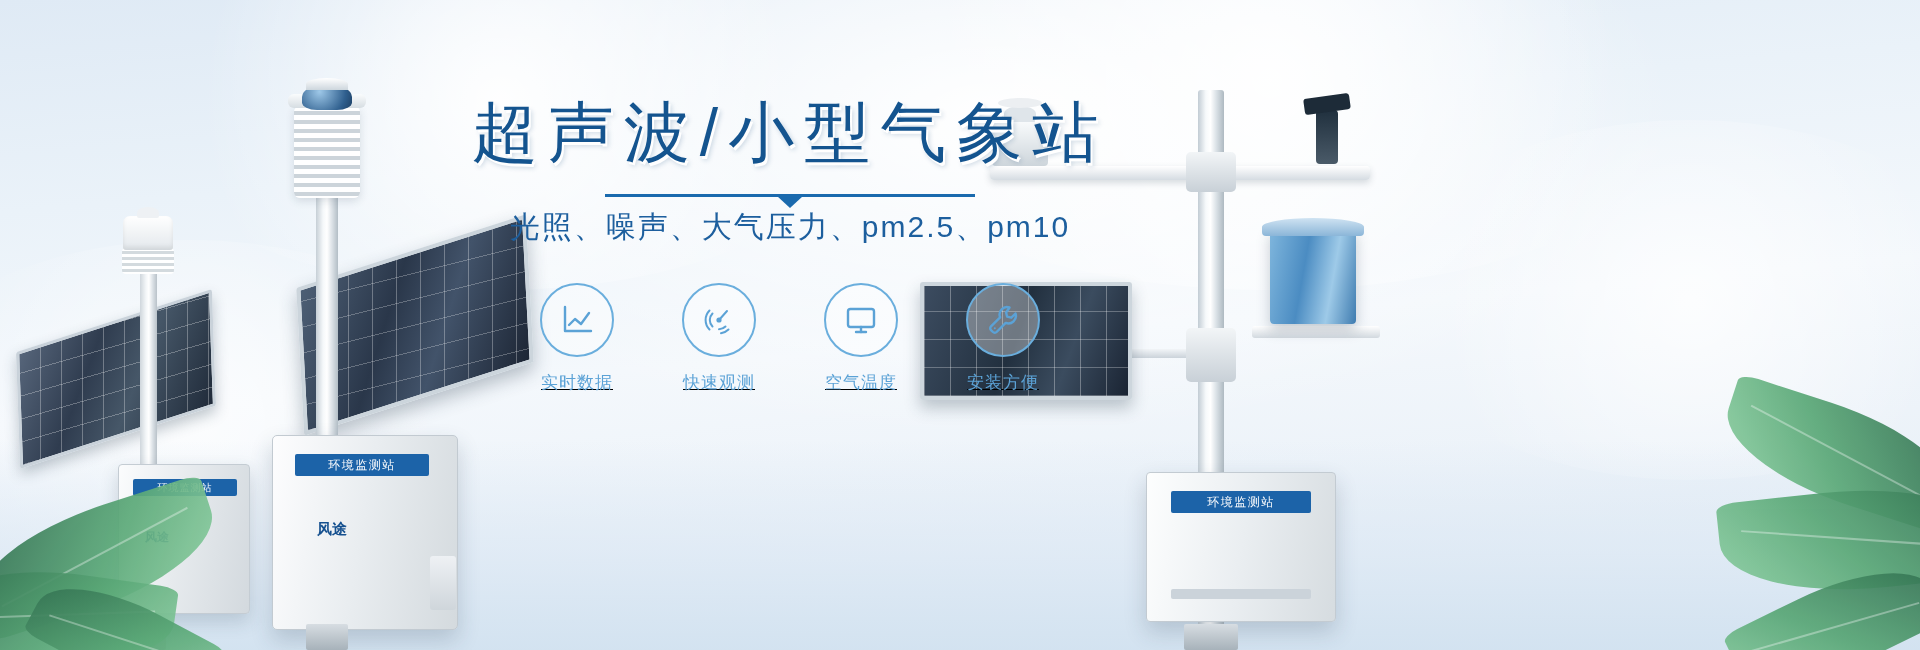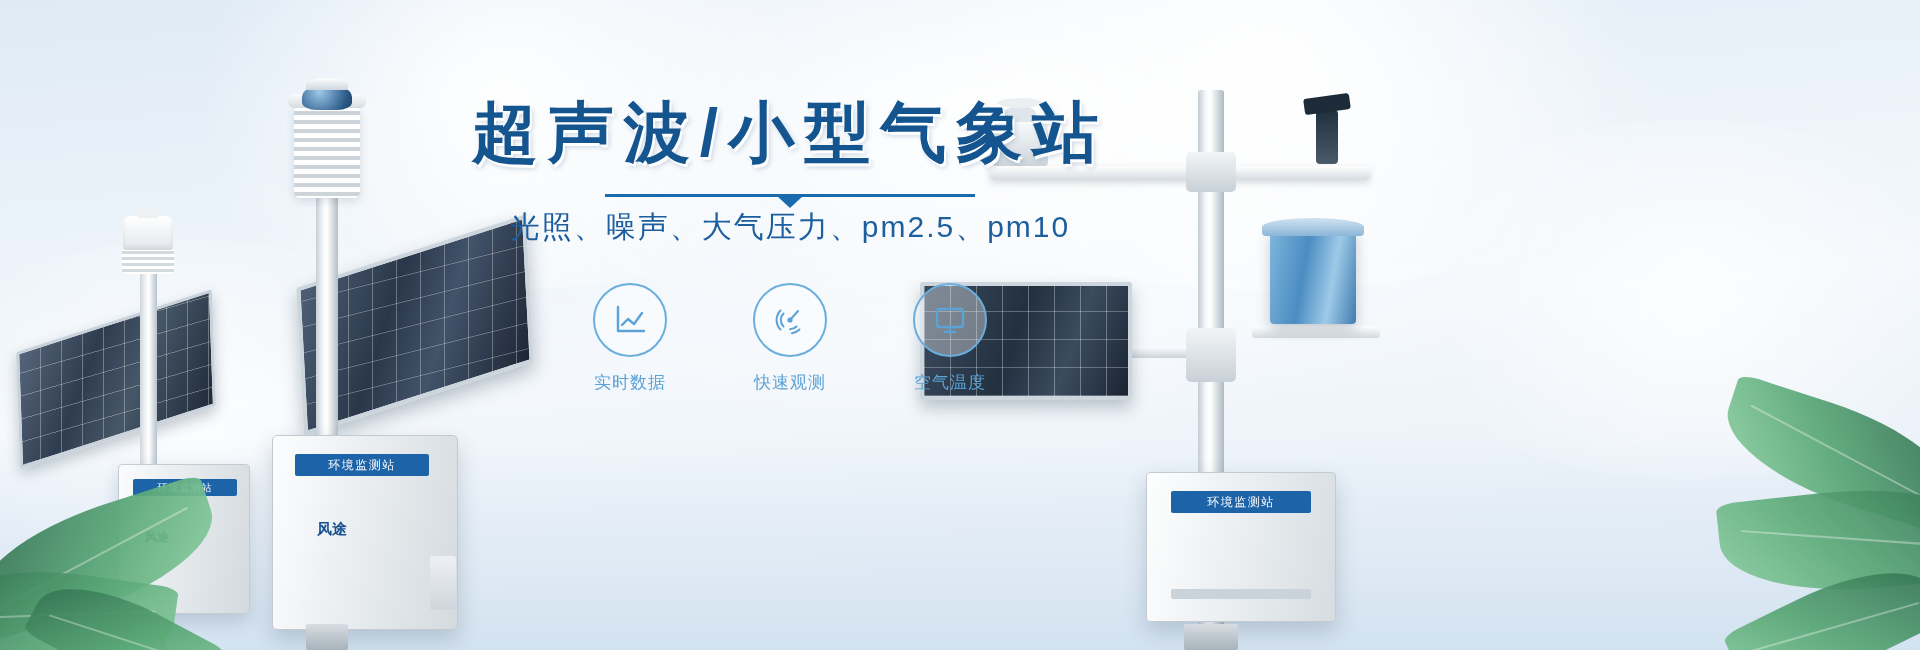--- a/index.html
+++ b/index.html
@@ -184,40 +184,40 @@
   .lf2{ left:-56px; bottom:-10px; width:230px; height:88px; transform:rotate(8deg);}
   .lf3{ left:30px; bottom:-30px; width:190px; height:78px; transform:rotate(28deg);}
   .rf1{ right:-40px; bottom:150px; width:240px; height:92px; transform:rotate(18deg) scaleX(-1);}
   .rf2{ right:-70px; bottom:60px; width:270px; height:100px; transform:rotate(-6deg) scaleX(-1);}
   .rf3{ right:-20px; bottom:-20px; width:210px; height:84px; transform:rotate(-26deg) scaleX(-1);}
 
   
   .content{ position:absolute; left:440px; top:96px; width:700px; text-align:center; }
 
   .title{
-    font-size:66px; font-weight:bold; color:#14548f;
+    font-size:66px; font-weight:normal; color:#14548f;
     letter-spacing:10px; line-height:1.12;
     text-shadow: 2px 3px 0 #ffffff, 3px 4px 5px rgba(20,70,120,.22);
     white-space:nowrap;
   }
   .divider{
     position:relative; width:370px; height:3px; margin:24px auto 0;
     background:#1a6aae;
   }
   .divider:after{
     content:""; position:absolute; left:50%; top:2px; margin-left:-13px;
     width:0; height:0; border-left:13px solid transparent; border-right:13px solid transparent;
     border-top:12px solid #1a6aae;
   }
   .sub{
     margin-top:22px; font-size:30px; color:#1d5f9e; letter-spacing:2px; line-height:1.75;
     white-space:nowrap;
   }
 
-  .features{ margin-top:30px; display:flex; justify-content:center; gap:70px; }
+  .features{ margin-top:30px; display:flex; justify-content:center; gap:52px;text-decoration:underline; }
   .feat{ width:90px; text-align:center; }
   .fcircle{
     width:74px; height:74px; margin:0 auto; border-radius:50%;
     border:2px solid #6aaedd; display:flex; align-items:center; justify-content:center;
     background:rgba(255,255,255,.35);
   }
   .fcircle svg{ display:block; }
   .flabel{ margin-top:14px; font-size:17px; color:#5ba2d6; letter-spacing:1px; white-space:nowrap; }
 </style>
 </head>
@@ -332,16 +332,25 @@
         <div class="fcircle">
           <svg width="38" height="38" viewBox="0 0 38 38" fill="none" stroke="#5ba2d6" stroke-width="2.4" stroke-linecap="round" stroke-linejoin="round">
             <rect x="6" y="8" width="26" height="18" rx="2.5"></rect>
             <path d="M14 31 H24"></path>
             <path d="M19 26 V31"></path>
           </svg>
         </div>
         <div class="flabel">空气温度</div>
       </div>
 
+      <div class="feat">
+        <div class="fcircle">
+          <svg width="38" height="38" viewBox="0 0 38 38" fill="none" stroke="#5ba2d6" stroke-width="2.4" stroke-linecap="round" stroke-linejoin="round">
+            <path d="M25.5 6.5 a7.5 7.5 0 0 0 -9.4 9.8 L7 25.4 a2.6 2.6 0 0 0 0 3.7 l1.9 1.9 a2.6 2.6 0 0 0 3.7 0 l9.1 -9.1 a7.5 7.5 0 0 0 9.8 -9.4 l-4.2 4.2 -4.2 -1 -1 -4.2 z"></path>
+            <circle cx="10.8" cy="27.3" r="1" fill="#5ba2d6" stroke="none"></circle>
+          </svg>
+        </div>
+        <div class="flabel">安装方便</div>
+      </div>
 
     </div>
   </div>
 </div>
 
 </body></html>

